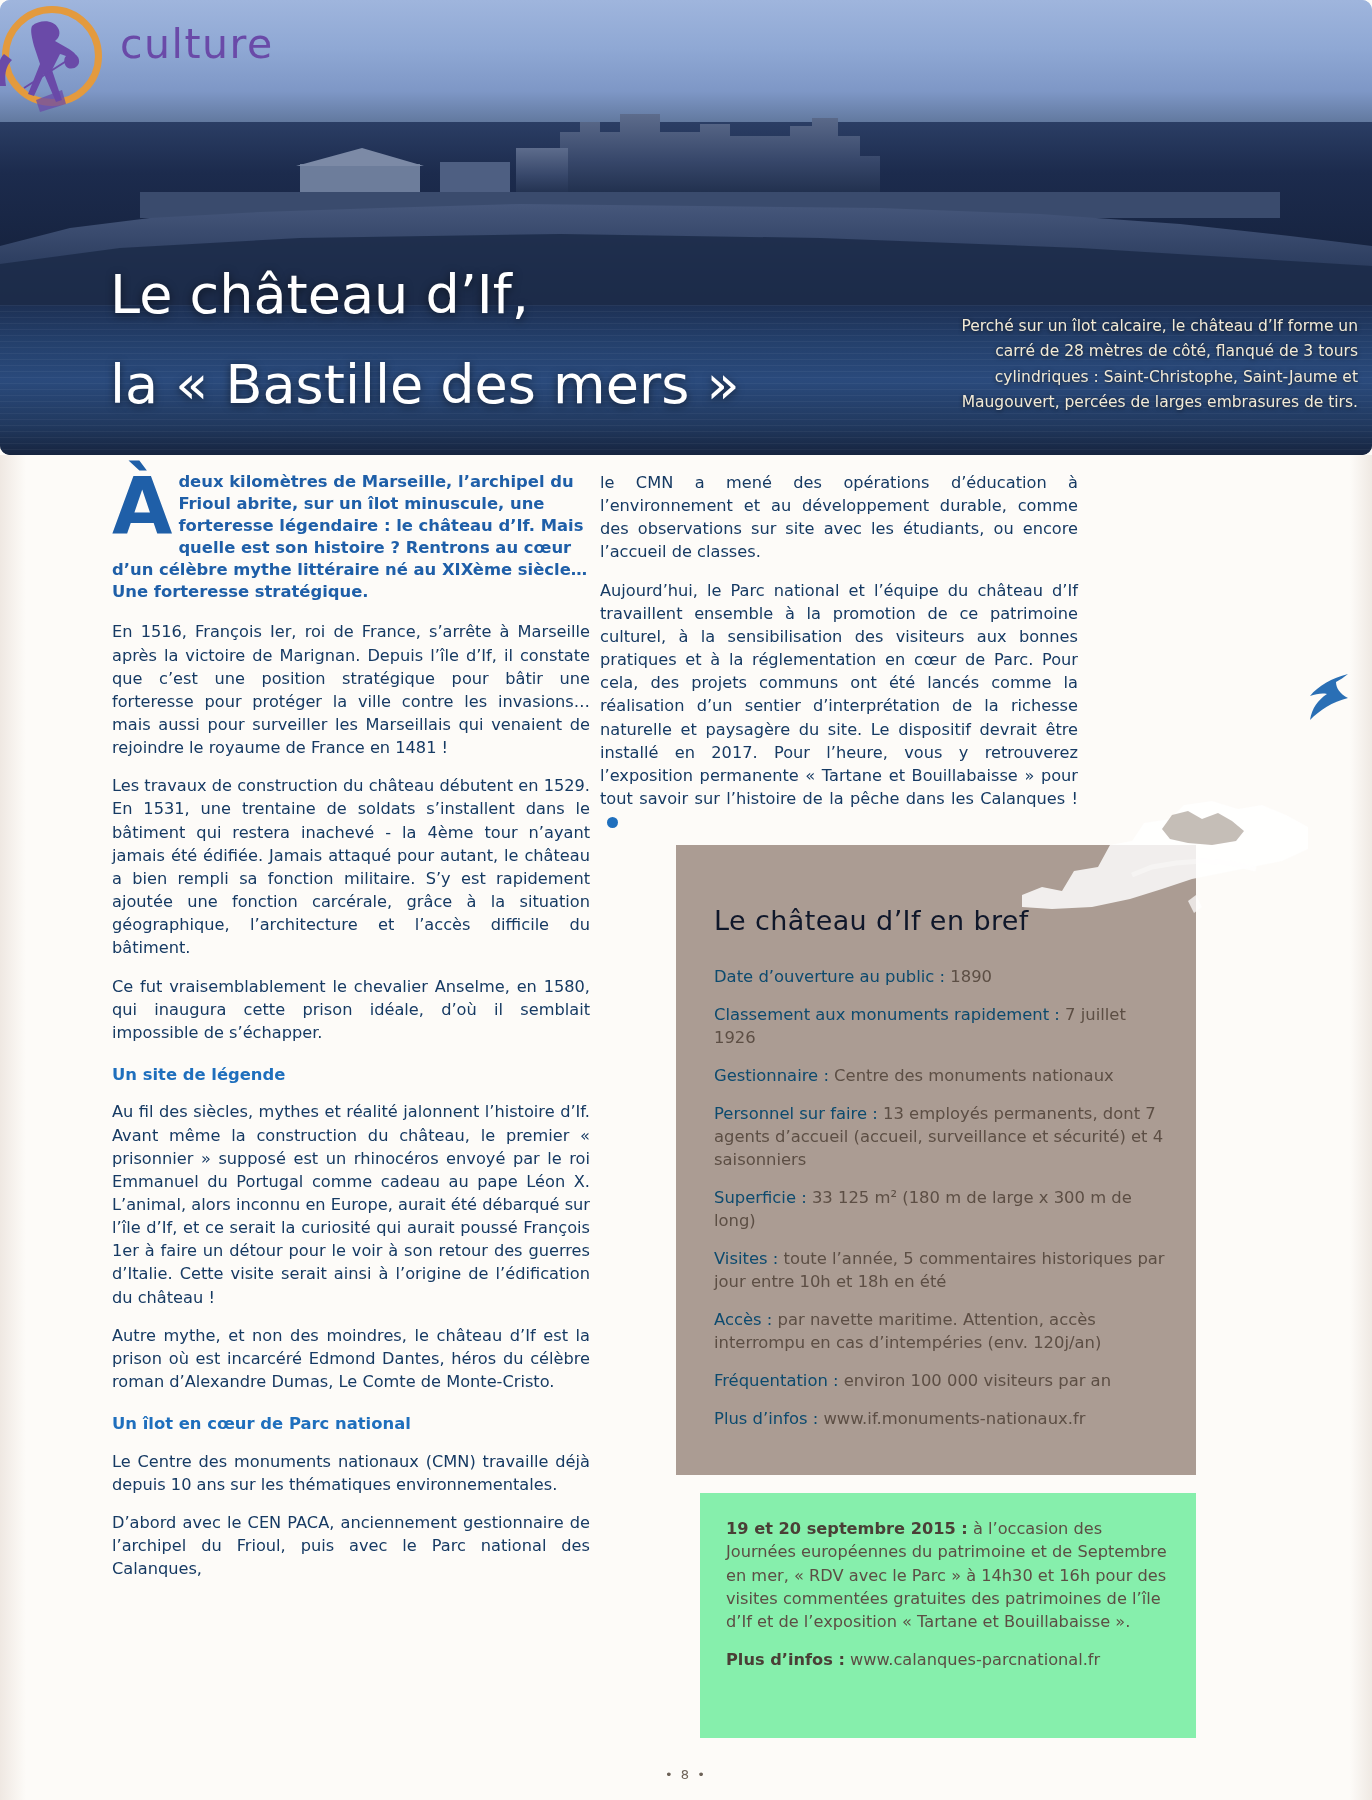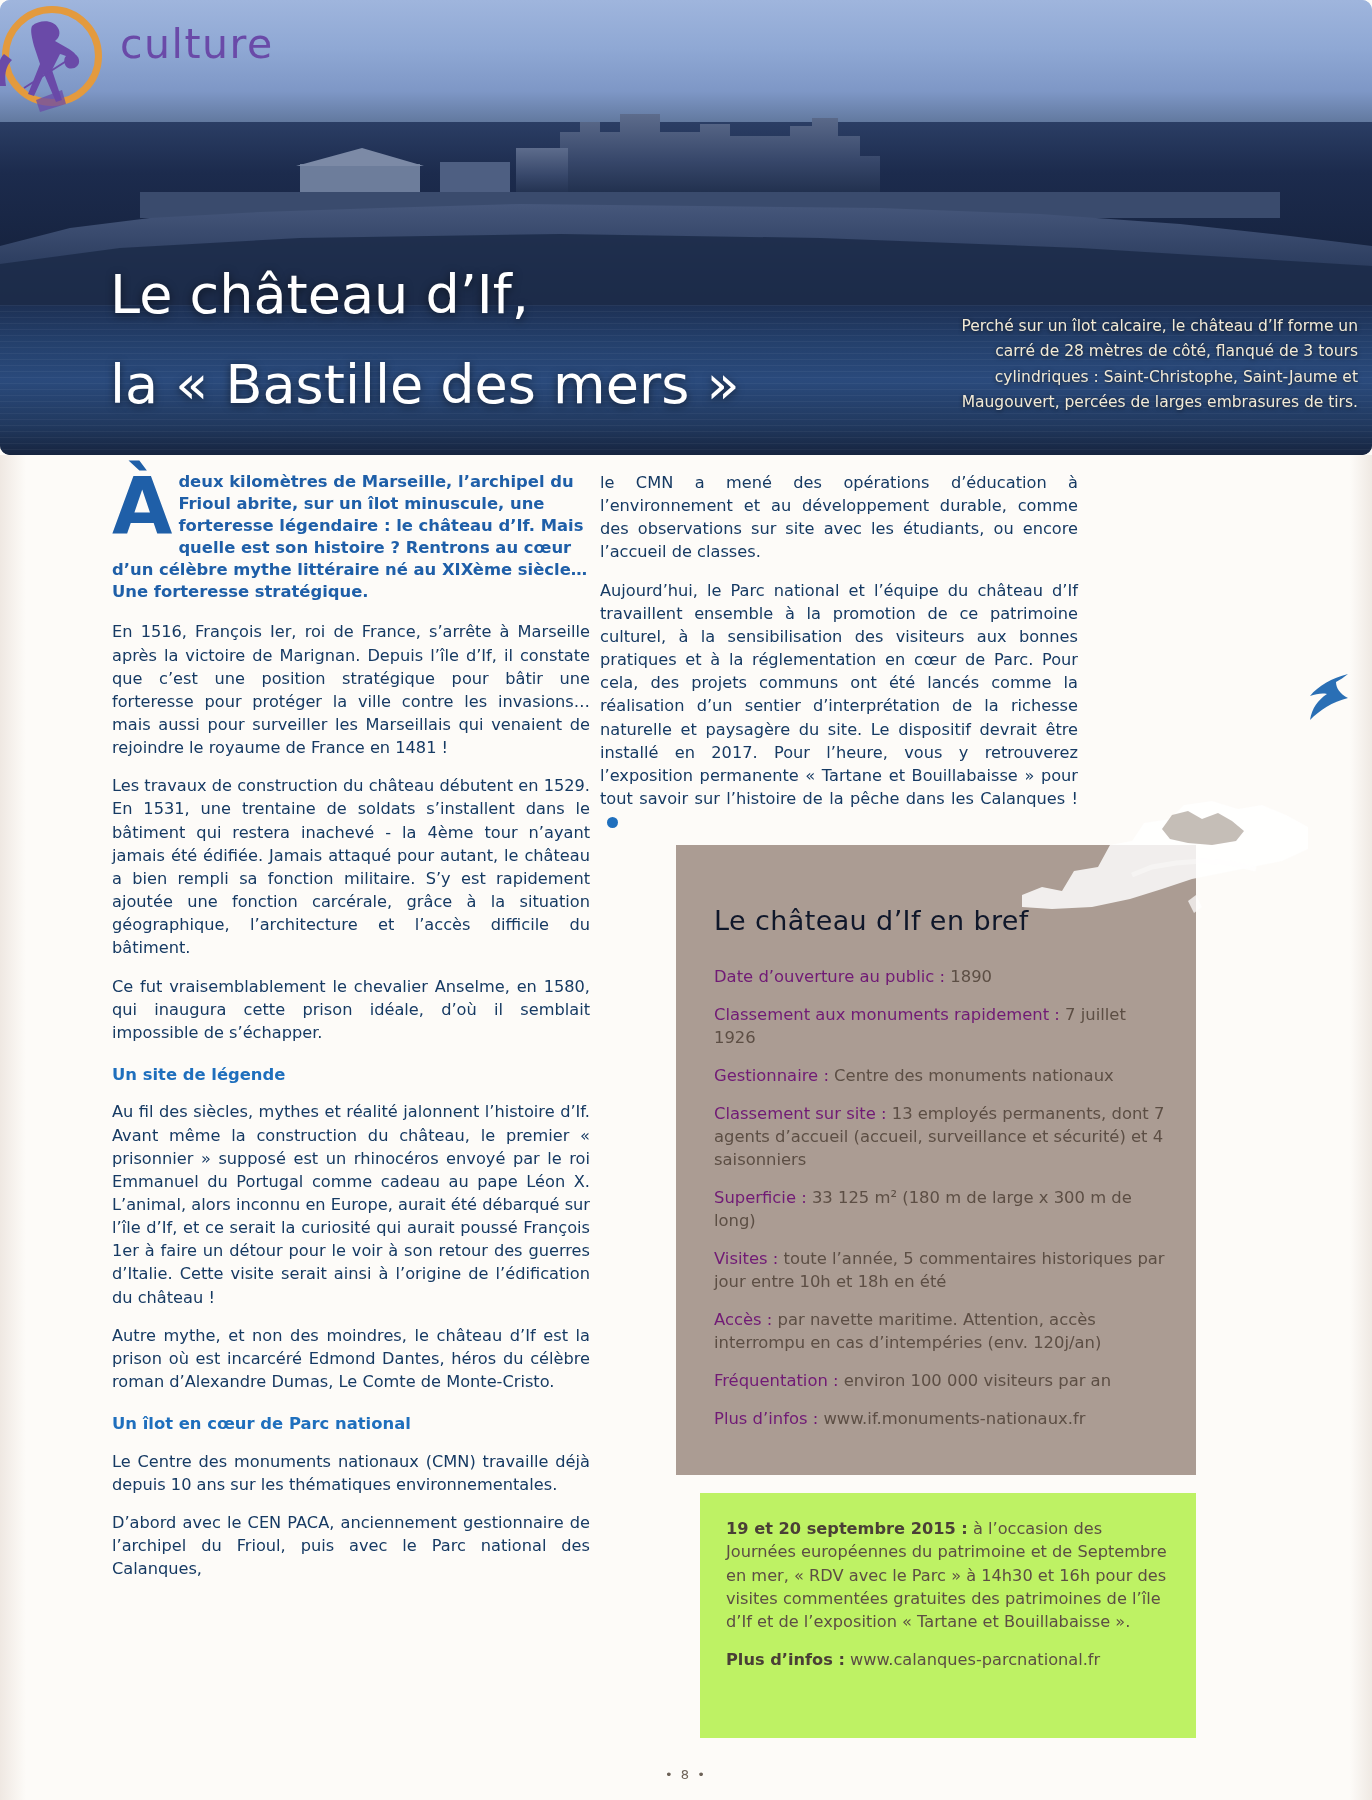--- a/index.html
+++ b/index.html
@@ -164,28 +164,28 @@
     margin: 60px 0 0 38px;
   }
   .infolist {
     position: relative;
     margin: 30px 26px 0 38px;
     font-family: "DejaVu Sans", sans-serif;
     font-size: 16.4px; line-height: 1.40;
     color: #5d4f45;
   }
   .infolist .row { margin-bottom: 15px; }
-  .infolist .lbl { color: #701a75; }
+  .infolist .lbl { color: #0c4a6e; }
   .infolist .val { color: #5c4e44; }
 
   
   .eventbox {
     position: absolute; left: 700px; top: 1493px;
     width: 496px; height: 245px;
-    background: #bef264;
+    background: #86efac;
     z-index: 4;
     padding: 24px 26px 18px 26px;
     font-family: "DejaVu Sans", sans-serif;
     font-size: 16.2px; line-height: 1.44;
     color: #5c4e44;
   }
   .eventbox b { color: #4a3f36; }
   .eventbox .lastline { margin-top: 14px; }
   .eventbox .url { color: #5c4e44; }
 
@@ -335,21 +335,21 @@
       <div class="row">
         <span class="lbl">Date d’ouverture au public :</span><span class="val"> 1890</span>
       </div>
       <div class="row">
         <span class="lbl">Classement  aux monuments rapidement :</span><span class="val"> 7 juillet 1926</span>
       </div>
       <div class="row">
         <span class="lbl">Gestionnaire :</span><span class="val"> Centre des monuments nationaux</span>
       </div>
       <div class="row">
-        <span class="lbl">Classement sur site :</span><span class="val"> 13 employés permanents, dont 7 agents d’accueil (accueil,  surveillance et sécurité) et 4 saisonniers</span>
+        <span class="lbl">Personnel sur faire :</span><span class="val"> 13 employés permanents, dont 7 agents d’accueil (accueil,  surveillance et sécurité) et 4 saisonniers</span>
       </div>
       <div class="row">
         <span class="lbl">Superficie  :</span><span class="val">  33 125 m² (180 m de large x 300 m de long)</span>
       </div>
       <div class="row">
         <span class="lbl">Visites :</span><span class="val"> toute l’année, 5 commentaires historiques par jour entre 10h et 18h en été</span>
       </div>
       <div class="row">
         <span class="lbl">Accès :</span><span class="val"> par navette maritime. Attention, accès interrompu en cas d’intempéries (env. 120j/an)</span>
       </div>

